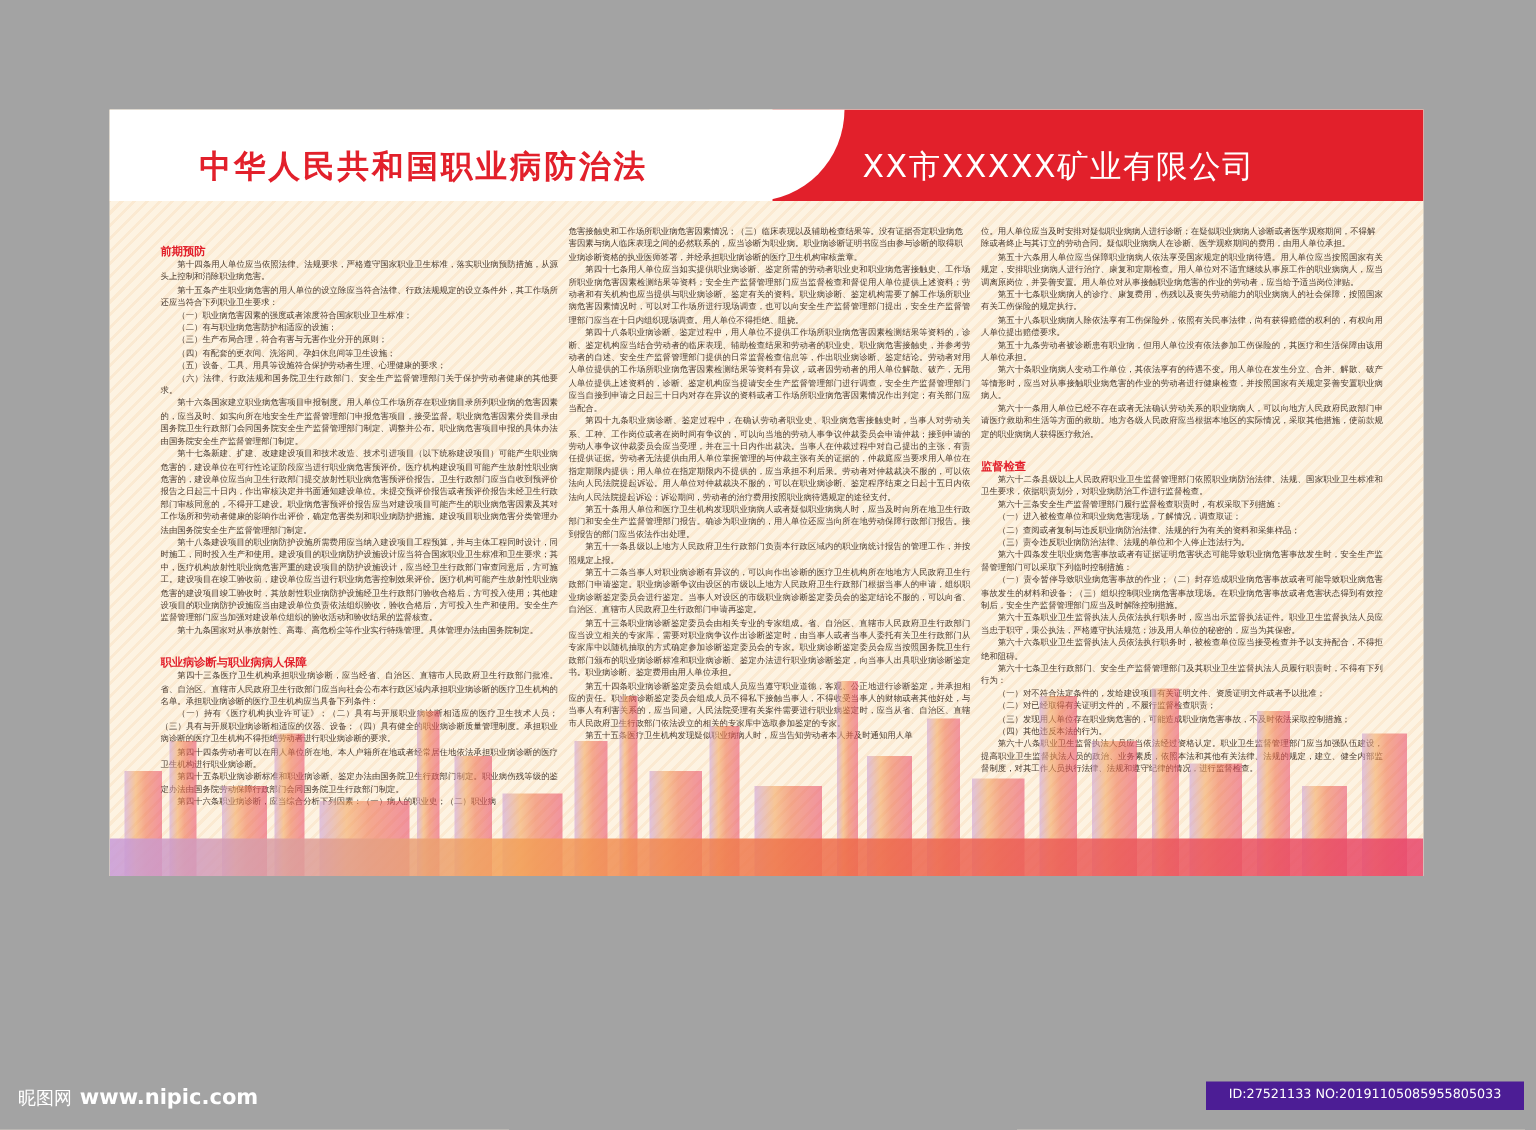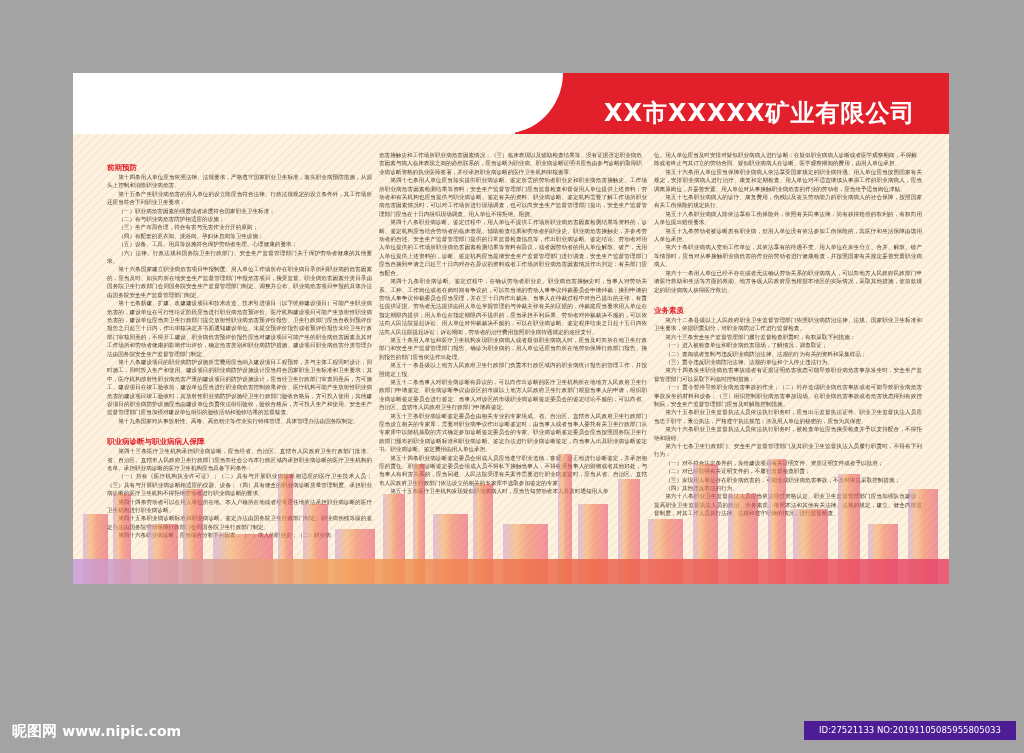--- a/index.html
+++ b/index.html
@@ -3,39 +3,40 @@
 <meta charset="utf-8">
 <style>
 *{box-sizing:border-box;margin:0;padding:0}
 html,body{width:1024px;height:753px;overflow:hidden;background:#a3a3a3;font-family:"DejaVu Sans","Liberation Sans",sans-serif}
 .board{position:absolute;left:73px;top:73px;width:876px;height:511px;background:#fdf3e2;overflow:hidden;
   background-image:repeating-linear-gradient(135deg,rgba(244,200,150,.22) 0 2px,rgba(255,255,255,0) 2px 6px);}
 .hdr-white{position:absolute;left:0;top:0;width:876px;height:61px;background:#fff}
 .hdr-red{position:absolute;left:442px;top:0;width:434px;height:61px;background:#e2202b;border-top-left-radius:0;}
 .hdr-curve{position:absolute;left:400px;top:0;width:90px;height:61px;background:#fff;border-bottom-right-radius:60px 61px;}
 .title-left{position:absolute;left:60px;top:24px;font-size:21px;font-weight:bold;color:#e2202b;letter-spacing:2px;white-space:nowrap}
-.title-right{position:absolute;left:531px;top:24px;font-size:24px;font-weight:bold;color:#fff;letter-spacing:1px;white-space:nowrap}
+.title-right{position:absolute;left:502px;top:24px;font-size:21px;font-weight:normal;color:#fff;letter-spacing:1px;white-space:nowrap}
 .col{position:absolute;top:78px;font-size:5.6px;line-height:8.4px;color:#4a3b30;overflow:hidden}
 .col1{left:34px;width:265px;height:410px}
 .col2{left:306px;width:268px;height:410px}
 .col3{left:581px;width:268px;height:410px}
 .sec{color:#e2202b;font-weight:bold;font-size:7.5px;line-height:11px;margin-top:11px}
 .p{text-indent:2em;text-align:justify}
 .skyline{position:absolute;left:0;bottom:0;width:876px;height:150px;pointer-events:none}
 .footer-logo{position:absolute;left:12px;top:722px;color:#fff;font-size:15px;font-weight:bold;white-space:nowrap}
 .footer-logo span{font-weight:bold;font-size:14px}
 .footer-id{position:absolute;left:804px;top:721px;width:212px;height:19px;background:#4c1d95;color:#fff;font-size:8.5px;line-height:19px;text-align:center;white-space:nowrap}
 </style>
 </head>
 <body>
 
 <div class="board">
   <div class="hdr-white"></div>
   <div class="hdr-red"></div>
   <div class="hdr-curve"></div>
+  <div class="title-left">中华人民共和国职业病防治法</div>
   <div class="title-right">XX市XXXXX矿业有限公司</div>
 
   <div class="col col1">
       <div class="sec">前期预防</div>
       <div class="p">第十四条用人单位应当依照法律、法规要求，严格遵守国家职业卫生标准，落实职业病预防措施，从源头上控制和消除职业病危害。</div>
       <div class="p">第十五条产生职业病危害的用人单位的设立除应当符合法律、行政法规规定的设立条件外，其工作场所还应当符合下列职业卫生要求：</div>
       <div class="p">（一）职业病危害因素的强度或者浓度符合国家职业卫生标准；</div>
       <div class="p">（二）有与职业病危害防护相适应的设施；</div>
       <div class="p">（三）生产布局合理，符合有害与无害作业分开的原则；</div>
       <div class="p">（四）有配套的更衣间、洗浴间、孕妇休息间等卫生设施；</div>
@@ -65,21 +66,21 @@
       <div class="p">第五十五条医疗卫生机构发现疑似职业病病人时，应当告知劳动者本人并及时通知用人单</div>
     </div>
   <div class="col col3">
       <div class="">位。用人单位应当及时安排对疑似职业病病人进行诊断；在疑似职业病病人诊断或者医学观察期间，不得解除或者终止与其订立的劳动合同。疑似职业病病人在诊断、医学观察期间的费用，由用人单位承担。</div>
       <div class="p">第五十六条用人单位应当保障职业病病人依法享受国家规定的职业病待遇。用人单位应当按照国家有关规定，安排职业病病人进行治疗、康复和定期检查。用人单位对不适宜继续从事原工作的职业病病人，应当调离原岗位，并妥善安置。用人单位对从事接触职业病危害的作业的劳动者，应当给予适当岗位津贴。</div>
       <div class="p">第五十七条职业病病人的诊疗、康复费用，伤残以及丧失劳动能力的职业病病人的社会保障，按照国家有关工伤保险的规定执行。</div>
       <div class="p">第五十八条职业病病人除依法享有工伤保险外，依照有关民事法律，尚有获得赔偿的权利的，有权向用人单位提出赔偿要求。</div>
       <div class="p">第五十九条劳动者被诊断患有职业病，但用人单位没有依法参加工伤保险的，其医疗和生活保障由该用人单位承担。</div>
       <div class="p">第六十条职业病病人变动工作单位，其依法享有的待遇不变。用人单位在发生分立、合并、解散、破产等情形时，应当对从事接触职业病危害的作业的劳动者进行健康检查，并按照国家有关规定妥善安置职业病病人。</div>
       <div class="p">第六十一条用人单位已经不存在或者无法确认劳动关系的职业病病人，可以向地方人民政府民政部门申请医疗救助和生活等方面的救助。地方各级人民政府应当根据本地区的实际情况，采取其他措施，使前款规定的职业病病人获得医疗救治。</div>
-      <div class="sec">业务素质</div>
+      <div class="sec">监督检查</div>
       <div class="p">第六十二条县级以上人民政府职业卫生监督管理部门依照职业病防治法律、法规、国家职业卫生标准和卫生要求，依据职责划分，对职业病防治工作进行监督检查。</div>
       <div class="p">第六十三条安全生产监督管理部门履行监督检查职责时，有权采取下列措施：</div>
       <div class="p">（一）进入被检查单位和职业病危害现场，了解情况，调查取证；</div>
       <div class="p">（二）查阅或者复制与违反职业病防治法律、法规的行为有关的资料和采集样品；</div>
       <div class="p">（三）责令违反职业病防治法律、法规的单位和个人停止违法行为。</div>
       <div class="p">第六十四条发生职业病危害事故或者有证据证明危害状态可能导致职业病危害事故发生时，安全生产监督管理部门可以采取下列临时控制措施：</div>
       <div class="p">（一）责令暂停导致职业病危害事故的作业；（二）封存造成职业病危害事故或者可能导致职业病危害事故发生的材料和设备；（三）组织控制职业病危害事故现场。在职业病危害事故或者危害状态得到有效控制后，安全生产监督管理部门应当及时解除控制措施。</div>
       <div class="p">第六十五条职业卫生监督执法人员依法执行职务时，应当出示监督执法证件。职业卫生监督执法人员应当忠于职守，秉公执法，严格遵守执法规范；涉及用人单位的秘密的，应当为其保密。</div>
       <div class="p">第六十六条职业卫生监督执法人员依法执行职务时，被检查单位应当接受检查并予以支持配合，不得拒绝和阻碍。</div>
       <div class="p">第六十七条卫生行政部门、安全生产监督管理部门及其职业卫生监督执法人员履行职责时，不得有下列行为：</div>
@@ -123,16 +124,16 @@
       <rect x="720" y="75" width="35" height="75"></rect>
         <rect x="765" y="40" width="22" height="110"></rect>
       <rect x="795" y="90" width="30" height="60"></rect>
         <rect x="835" y="55" width="30" height="95"></rect>
     </g>
     <rect x="0" y="125" width="876" height="25" fill="url(#sg)" opacity="0.85"></rect>
   </svg>
 </div>
 
 <div class="footer-logo">
-  <span style="font-weight:bold;font-size:15px">昵图网</span>
+  <span style="font-weight:normal;font-size:12px">昵图网</span>
   <span>www.nipic.com</span>
 </div>
 <div class="footer-id">ID:27521133 NO:20191105085955805033</div>
 
 </body></html>

